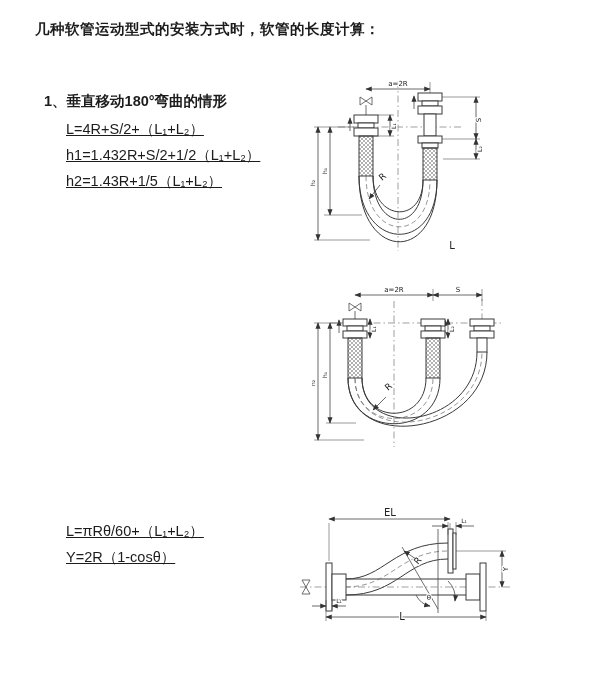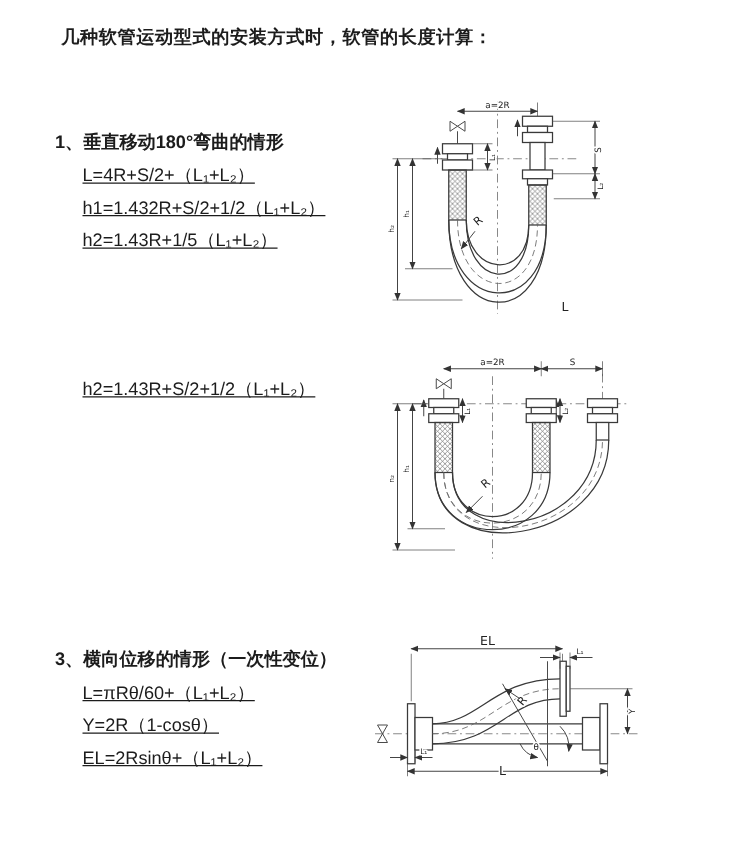--- a/index.html
+++ b/index.html
@@ -3,24 +3,24 @@
 <meta charset="utf-8">
 <style>
   html,body{margin:0;padding:0;}
   body{
     width:600px;height:675px;background:#ffffff;position:relative;
     font-family:"Liberation Sans","DejaVu Sans",sans-serif;color:#1c1c1c;
     overflow:hidden;
   }
   .page-title{
     position:absolute;left:35px;top:20px;font-size:14.5px;font-weight:700;
-    letter-spacing:.5px;white-space:nowrap;margin-left:14px;
+    letter-spacing:.5px;white-space:nowrap;
   }
   .section{position:absolute;left:44px;width:270px;}
-  .sec1{top:104px;} .sec2{top:299px;} .sec3{top:518px;}
+  .sec1{top:92px;} .sec2{top:299px;} .sec3{top:518px;}
   .sec-heading{font-size:14.5px;font-weight:700;margin:0 0 5px 0;white-space:nowrap;}
   .formula{font-size:14.5px;font-weight:400;line-height:26px;margin-left:22px;white-space:nowrap;text-decoration:underline;}
   .diag{position:absolute;}
   .d1{left:310px;top:75px;} .d2{left:312px;top:283px;} .d3{left:298px;top:505px;}
   
   .part{fill:#ffffff;stroke:#3a3a3a;stroke-width:1;}
   .braid{fill:url(#hatch);stroke:#3a3a3a;stroke-width:1;}
   .hose{fill:none;stroke:#3a3a3a;stroke-width:1;}
   .hoseC{fill:none;stroke:#6a6a6a;stroke-width:.7;stroke-dasharray:5 3;}
   .cl{fill:none;stroke:#777;stroke-width:.7;stroke-dasharray:7 3 1.5 3;}
@@ -53,28 +53,25 @@
 <div class="page-title">几种软管运动型式的安装方式时，软管的长度计算：</div>
 
 <div class="section sec1">
   <div class="sec-heading">1、垂直移动180°弯曲的情形</div>
   <div class="formula">L=4R+S/2+（L₁+L₂）</div>
   <div class="formula">h1=1.432R+S/2+1/2（L₁+L₂）</div>
   <div class="formula">h2=1.43R+1/5（L₁+L₂）</div>
 </div>
 
 <div class="section sec2">
-  <div class="formula">h2=1.43R+S/2+1/2（L₁+L₂）</div>
 </div>
 
 <div class="section sec3">
-  <div class="sec-heading">3、横向位移的情形（一次性变位）</div>
   <div class="formula">L=πRθ/60+（L₁+L₂）</div>
   <div class="formula">Y=2R（1-cosθ）</div>
-  <div class="formula">EL=2Rsinθ+（L₁+L₂）</div>
 </div>
 
 <svg class="diag d1" width="190" height="182" viewBox="0 0 190 182">
 
   <line class="cl" x1="88" y1="6" x2="88" y2="176"></line>
   <line class="cl" x1="28" y1="52" x2="152" y2="52"></line>
 
   <line class="ext" x1="120" y1="7" x2="120" y2="18"></line>
   <line class="dim" x1="56" y1="14" x2="120" y2="14"></line>
   <text class="lb mid" x="88" y="11">a=2R</text>

